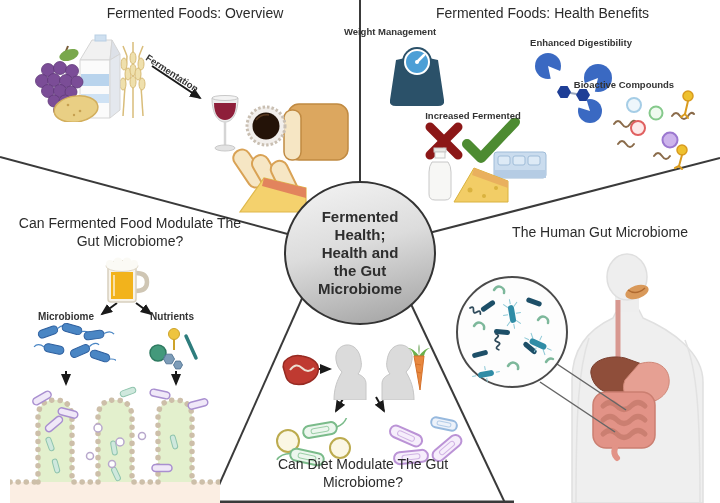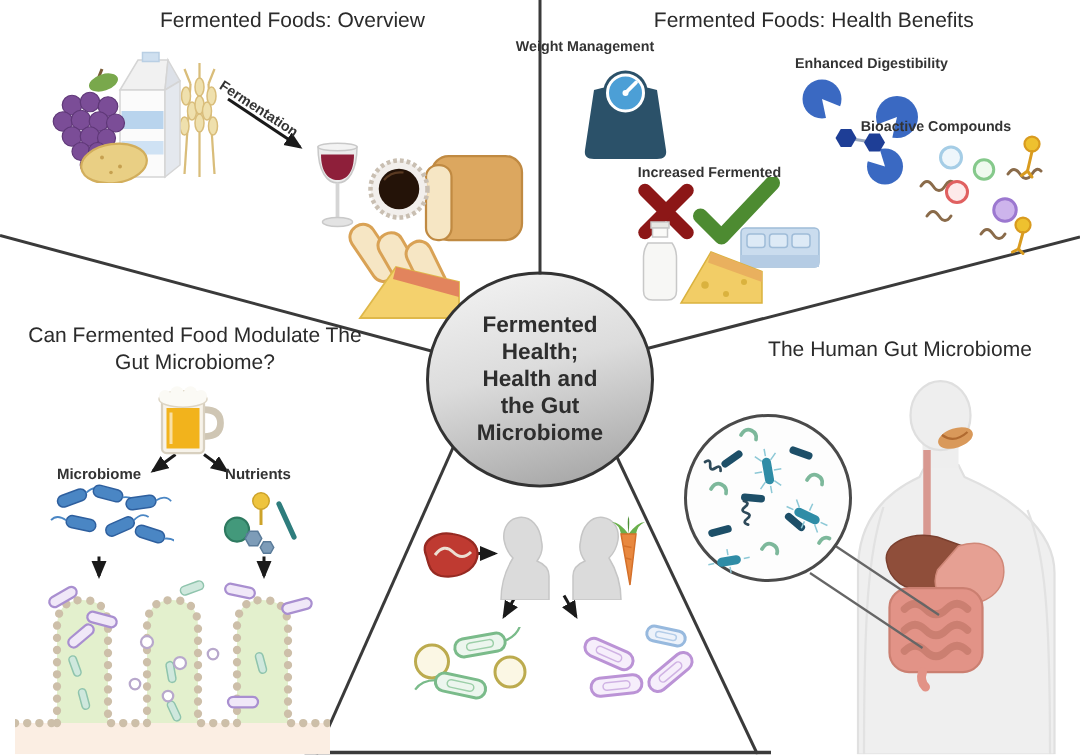--- a/index.html
+++ b/index.html
@@ -471,20 +471,24 @@
     <div>Microbiome</div>
   </div>
 
   <div class="abs sec-title" style="left:85px;top:5px;width:220px">Fermented Foods: Overview</div>
   <div class="abs sec-title" style="left:420px;top:5px;width:245px">Fermented Foods: Health Benefits</div>
   <div class="abs sec-title" style="left:5px;top:215px;width:250px">
     <div>Can Fermented Food Modulate The</div>
     <div>Gut Microbiome?</div>
   </div>
   <div class="abs sec-title" style="left:490px;top:224px;width:220px">The Human Gut Microbiome</div>
+  <div class="abs sec-title" style="left:240px;top:456px;width:246px">
+    <div>Can Diet Modulate The Gut</div>
+    <div>Microbiome?</div>
+  </div>
 
   <div class="abs mini-label rot-label" style="left:150px;top:52px">Fermentation</div>
 
   <div class="abs mini-label ctr" style="left:390px;top:26px">Weight Management</div>
   <div class="abs mini-label ctr" style="left:581px;top:37px">Enhanced Digestibility</div>
   <div class="abs mini-label ctr" style="left:624px;top:79px">Bioactive Compounds</div>
   <div class="abs mini-label ctr" style="left:473px;top:110px">Increased Fermented</div>
 
   <div class="abs mini-label ctr" style="left:66px;top:311px;font-size:10px">Microbiome</div>
   <div class="abs mini-label ctr" style="left:172px;top:311px;font-size:10px">Nutrients</div>

